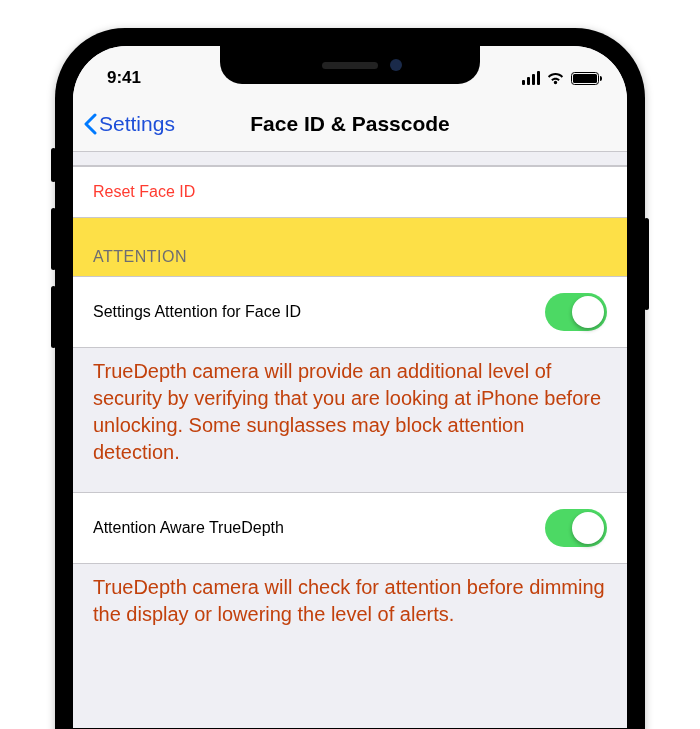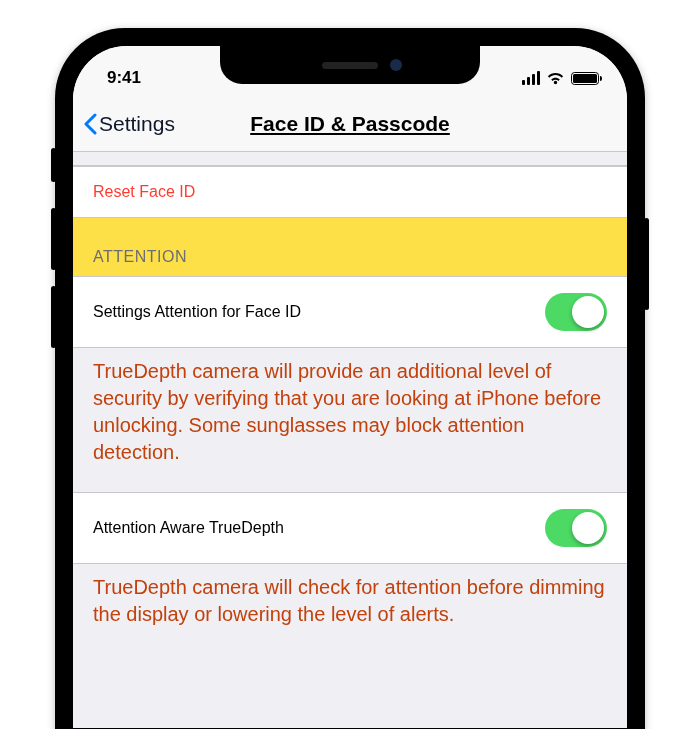--- a/index.html
+++ b/index.html
@@ -108,30 +108,29 @@
     position: relative;
     display: flex;
     align-items: center;
     justify-content: center;
   }
   .nav-back {
     position: absolute;
     left: 10px;
     display: flex;
     align-items: center;
-    color: #0f172a;
+    color: #1d4ed8;
     font-size: 21px;
     cursor: pointer;
   }
   .nav-back svg { margin-right: 2px; }
   .nav-title {
     font-size: 21px;
     font-weight: 600;
     color: #000;
-    text-decoration: underline;
   }
 
   .spacer-dark { height: 14px; background: #efeff4; border-bottom: 1px solid #c8c7cc; }
 
   .cell {
     background: #fff;
     border-top: 1px solid #c8c7cc;
     border-bottom: 1px solid #c8c7cc;
     padding: 16px 20px;
     display: flex;

